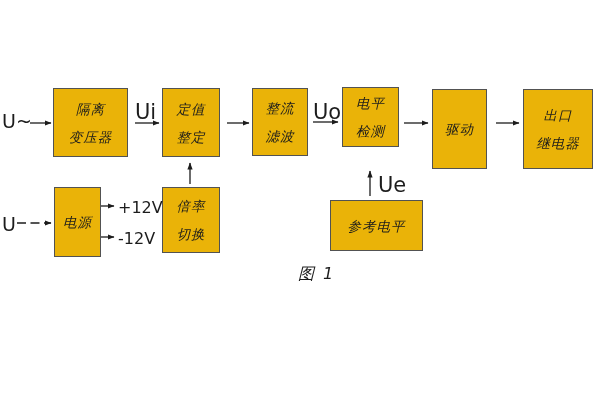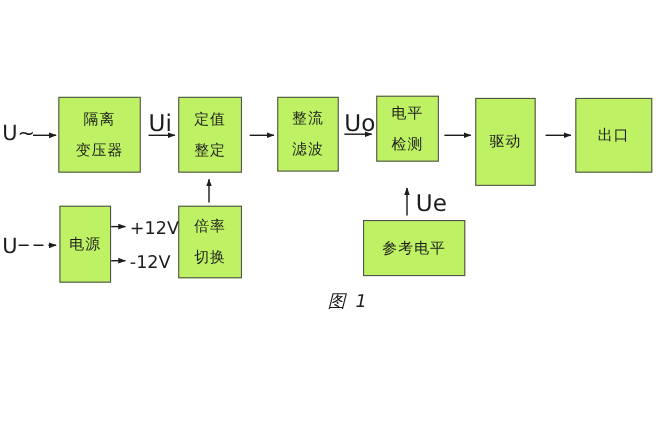--- a/index.html
+++ b/index.html
@@ -3,23 +3,23 @@
 <meta charset="utf-8">
 <style>
   html,body { margin:0; padding:0; background:#ffffff; }
   .stage {
     position:relative; width:600px; height:400px; background:#ffffff;
     font-family:"DejaVu Sans","Liberation Sans",sans-serif;
     color:#1c1c1c; overflow:hidden;
   }
   .blk {
     position:absolute; box-sizing:border-box;
-    border:1.5px solid #525252; background:#bef264;
+    border:1.5px solid #525252; background:#eab308;
     display:flex; flex-direction:column; align-items:center; justify-content:center;
-    font-size:13.5px; line-height:28px; letter-spacing:1px;
+    font-size:13.5px; line-height:28px; letter-spacing:1px;font-style:italic;
   }
   .blk span { display:block; white-space:nowrap; }
   .lbl { position:absolute; white-space:nowrap; }
   .lbl-big  { font-size:19px; }
   .lbl-sig  { font-size:21px; }
   .lbl-rail { font-size:16px; }
   .caption  { font-size:16px; letter-spacing:2px;font-style:italic; }
   svg.wires { position:absolute; left:0; top:0; width:600px; height:400px; }
 </style>
 </head>
@@ -60,22 +60,23 @@
     <span>整流</span>
     <span>滤波</span>
   </div>
   <div class="blk" style="left:342px;top:87px;width:57px;height:60px">
     <span>电平</span>
     <span>检测</span>
   </div>
   <div class="blk" style="left:432px;top:89px;width:55px;height:80px">
     <span>驱动</span>
   </div>
-  <div class="blk" style="left:523px;top:89px;width:70px;height:68px">
+  <div class="blk" style="left:523px;top:89px;width:70px;height:80px">
     <span>出口</span>
+    <span>继电器</span>
   </div>
 
   <div class="blk" style="left:54px;top:187px;width:47px;height:70px">
     <span>电源</span>
   </div>
   <div class="blk" style="left:162px;top:187px;width:58px;height:66px">
     <span>倍率</span>
     <span>切换</span>
   </div>
   <div class="blk" style="left:330px;top:200px;width:93px;height:51px">

